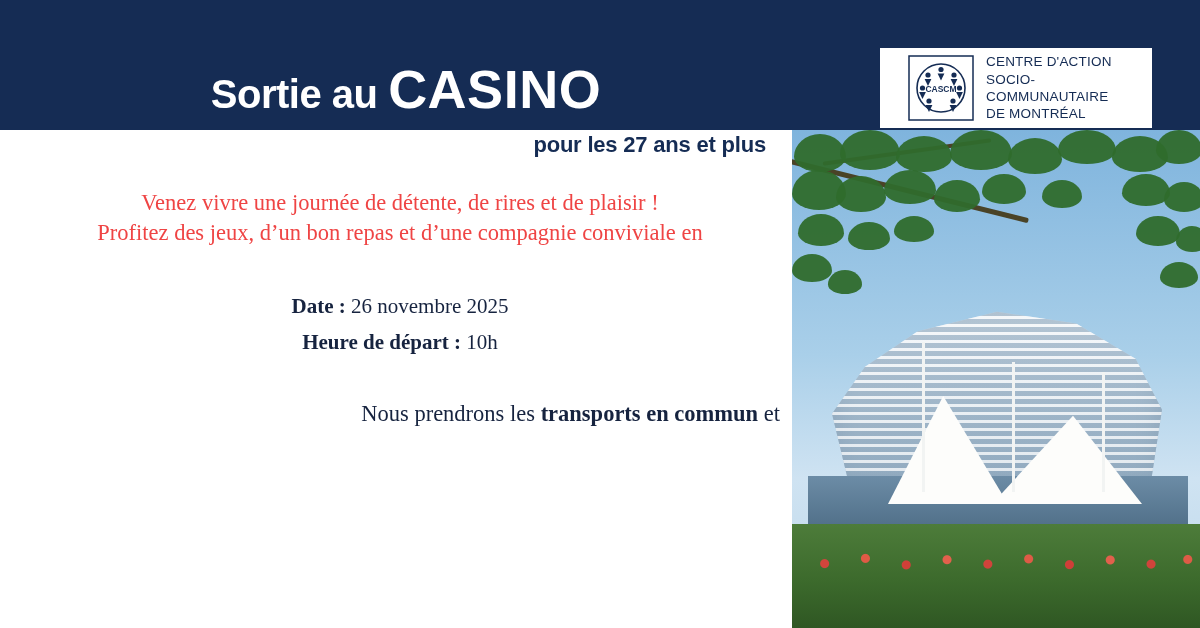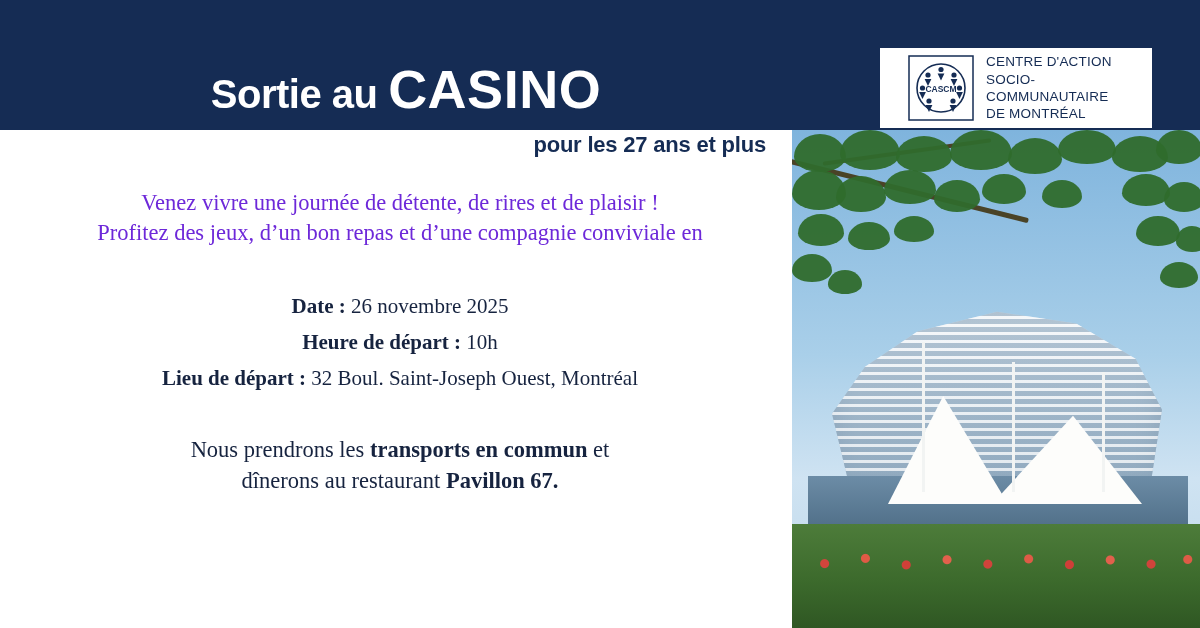--- a/index.html
+++ b/index.html
@@ -226,37 +226,38 @@
     position: absolute;
     left: 20px;
     top: 188px;
     width: 760px;
     text-align: center;
     color: #1b2a4a;
   }
   .intro {
     font-size: 22.5px;
     line-height: 1.33;
-    color: #6d28d9;
+    color: #ef4444;
   }
   .details {
     margin-top: 40px;
     font-size: 21px;
     line-height: 1.72;
     color: #16233f;
   }
   .details .lbl {
     font-weight: 700;
   }
   .detail-row { white-space: nowrap; }
   .transport {
     margin-top: 38px;
     font-size: 22.5px;
     line-height: 1.38;
     color: #16233f;
+    text-align: right;
   }
   .transport b { font-weight: 700; }
   .register {
     margin-top: 42px;
     font-size: 22px;
     color: #16233f;
     white-space: nowrap;
   }
   .register .lbl { font-weight: 700; }
   .sep { padding: 0 6px; }
@@ -363,30 +364,23 @@
 
     <div class="details">
       <div class="detail-row">
         <span class="lbl">Date :</span>
         <span>26 novembre 2025</span>
       </div>
       <div class="detail-row">
         <span class="lbl">Heure de départ :</span>
         <span>10h</span>
       </div>
-      <div class="detail-row">
-        <span class="lbl">Lieu de départ :</span>
-        <span>32 Boul. Saint-Joseph Ouest, Montréal</span>
-      </div>
     </div>
 
     <div class="transport">
       <div>
         <span>Nous prendrons les </span><b>transports en commun</b><span> et</span>
       </div>
-      <div>
-        <span>dînerons au restaurant </span><b>Pavillon 67.</b>
-      </div>
     </div>
 
 
   </div>
 </div>
 
 </body></html>

